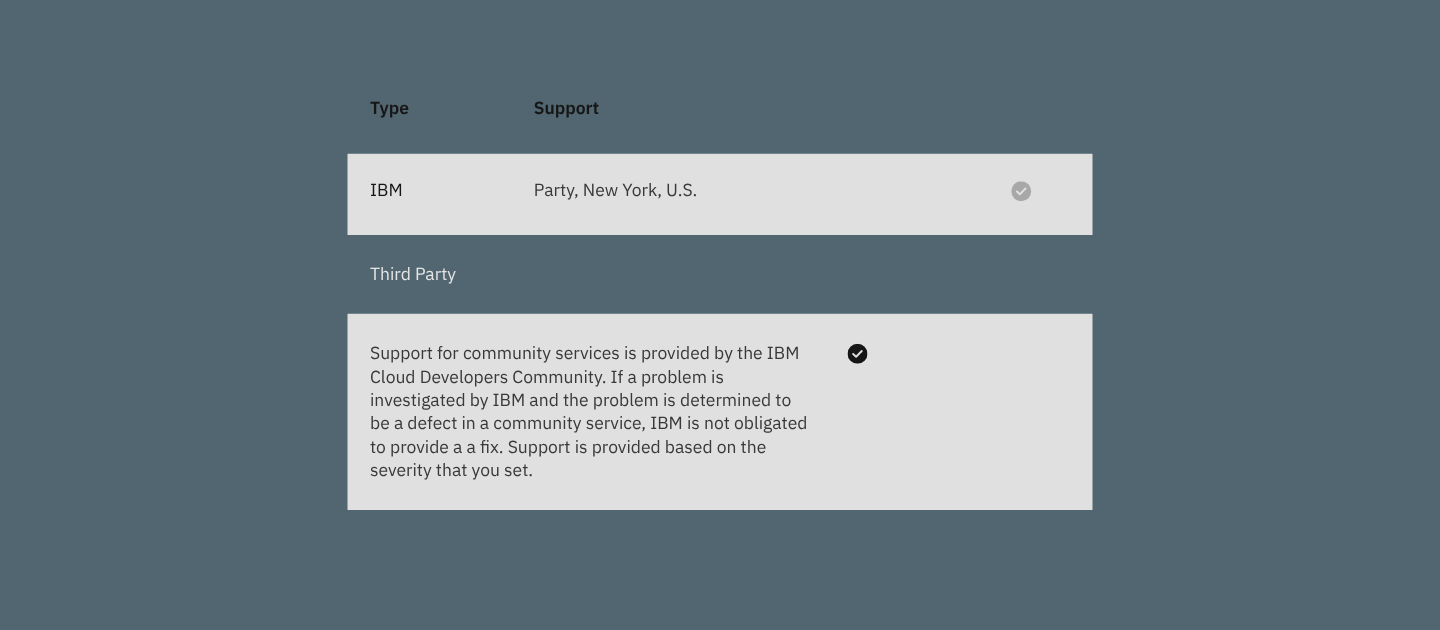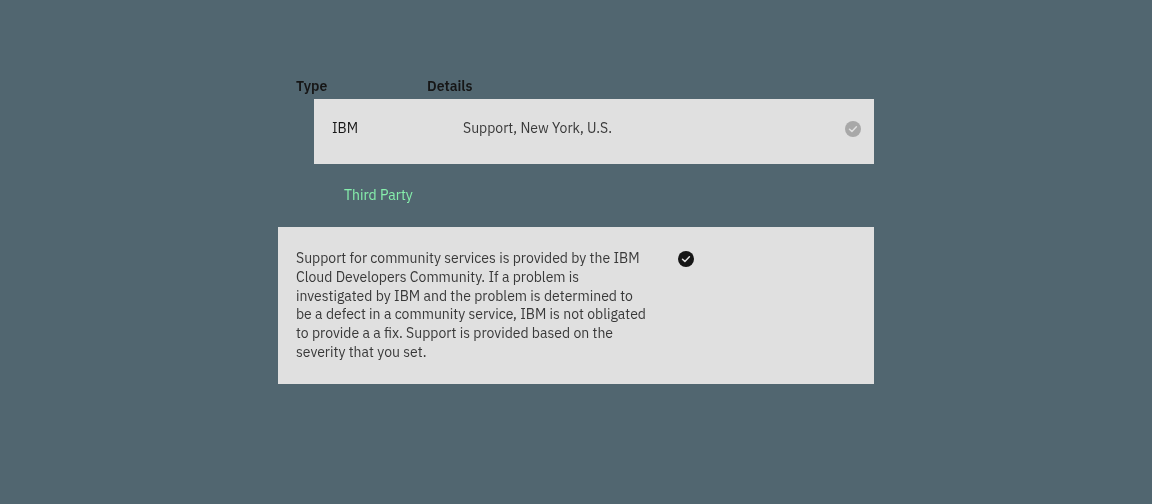--- a/index.html
+++ b/index.html
@@ -14,62 +14,62 @@
     position: relative;
   }
   .panel {
     position: absolute;
     left: 278px;
     top: 77px;
     width: 596px;
   }
   .header-row {
     display: flex;
-    padding: 0 18px 4px 18px;
+    padding: 0 18px 28px 18px;
   }
   .col-type  { width: 131px; flex: 0 0 131px; }
   .col-details { width: 370px; flex: 0 0 370px; padding-right: 20px; }
   .col-icon { width: 40px; flex: 0 0 40px; display:flex; justify-content:center; align-items:flex-start; }
   .header-row .col-type,
   .header-row .col-details {
     font-weight: 600;
     color: #161616;
   }
   .row {
     display: flex;
     padding: 22px 18px 22px 18px;
     line-height: 1.35;
   }
   .row.shaded { background: #e0e0e0; }
   .row.unshaded { background: transparent; }
   .row .type-cell { color: #161616; }
   .row .details-cell { color: #393939; }
-  .row.unshaded .type-cell { color: #86efac; margin-left: 48px; }
+  .row.unshaded .type-cell { color: #e5e5e5; }
   .row.unshaded .details-cell { color: #c6c6c6; }
   .check {
     width: 16px; height: 16px; border-radius: 50%;
     display: inline-flex; align-items:center; justify-content:center;
     margin-top: 2px;
   }
   .check svg { width: 16px; height: 16px; display:block; }
-  .row0 { padding-top: 20px; padding-bottom: 26px; margin-left: 36px; }
+  .row0 { padding-top: 20px; padding-bottom: 26px; }
 </style>
 </head>
 <body>
 
 <div class="panel">
   <div class="header-row">
     <div class="col-type">Type</div>
-    <div class="col-details">Details</div>
+    <div class="col-details">Support</div>
     <div class="col-icon"></div>
   </div>
 
   <div class="row row0 shaded">
     <div class="col-type type-cell">IBM</div>
-    <div class="col-details details-cell">Support, New York, U.S.</div>
+    <div class="col-details details-cell">Party, New York, U.S.</div>
     <div class="col-icon">
       <span class="check">
         <svg viewBox="0 0 16 16">
           <circle cx="8" cy="8" r="8" fill="#a8a8a8"></circle>
           <path d="M4.5 8.2 L6.9 10.4 L11.4 5.8" fill="none" stroke-width="1.5" stroke-linecap="round" stroke-linejoin="round" stroke="#e0e0e0"></path>
         </svg>
       </span>
     </div>
   </div>
 

